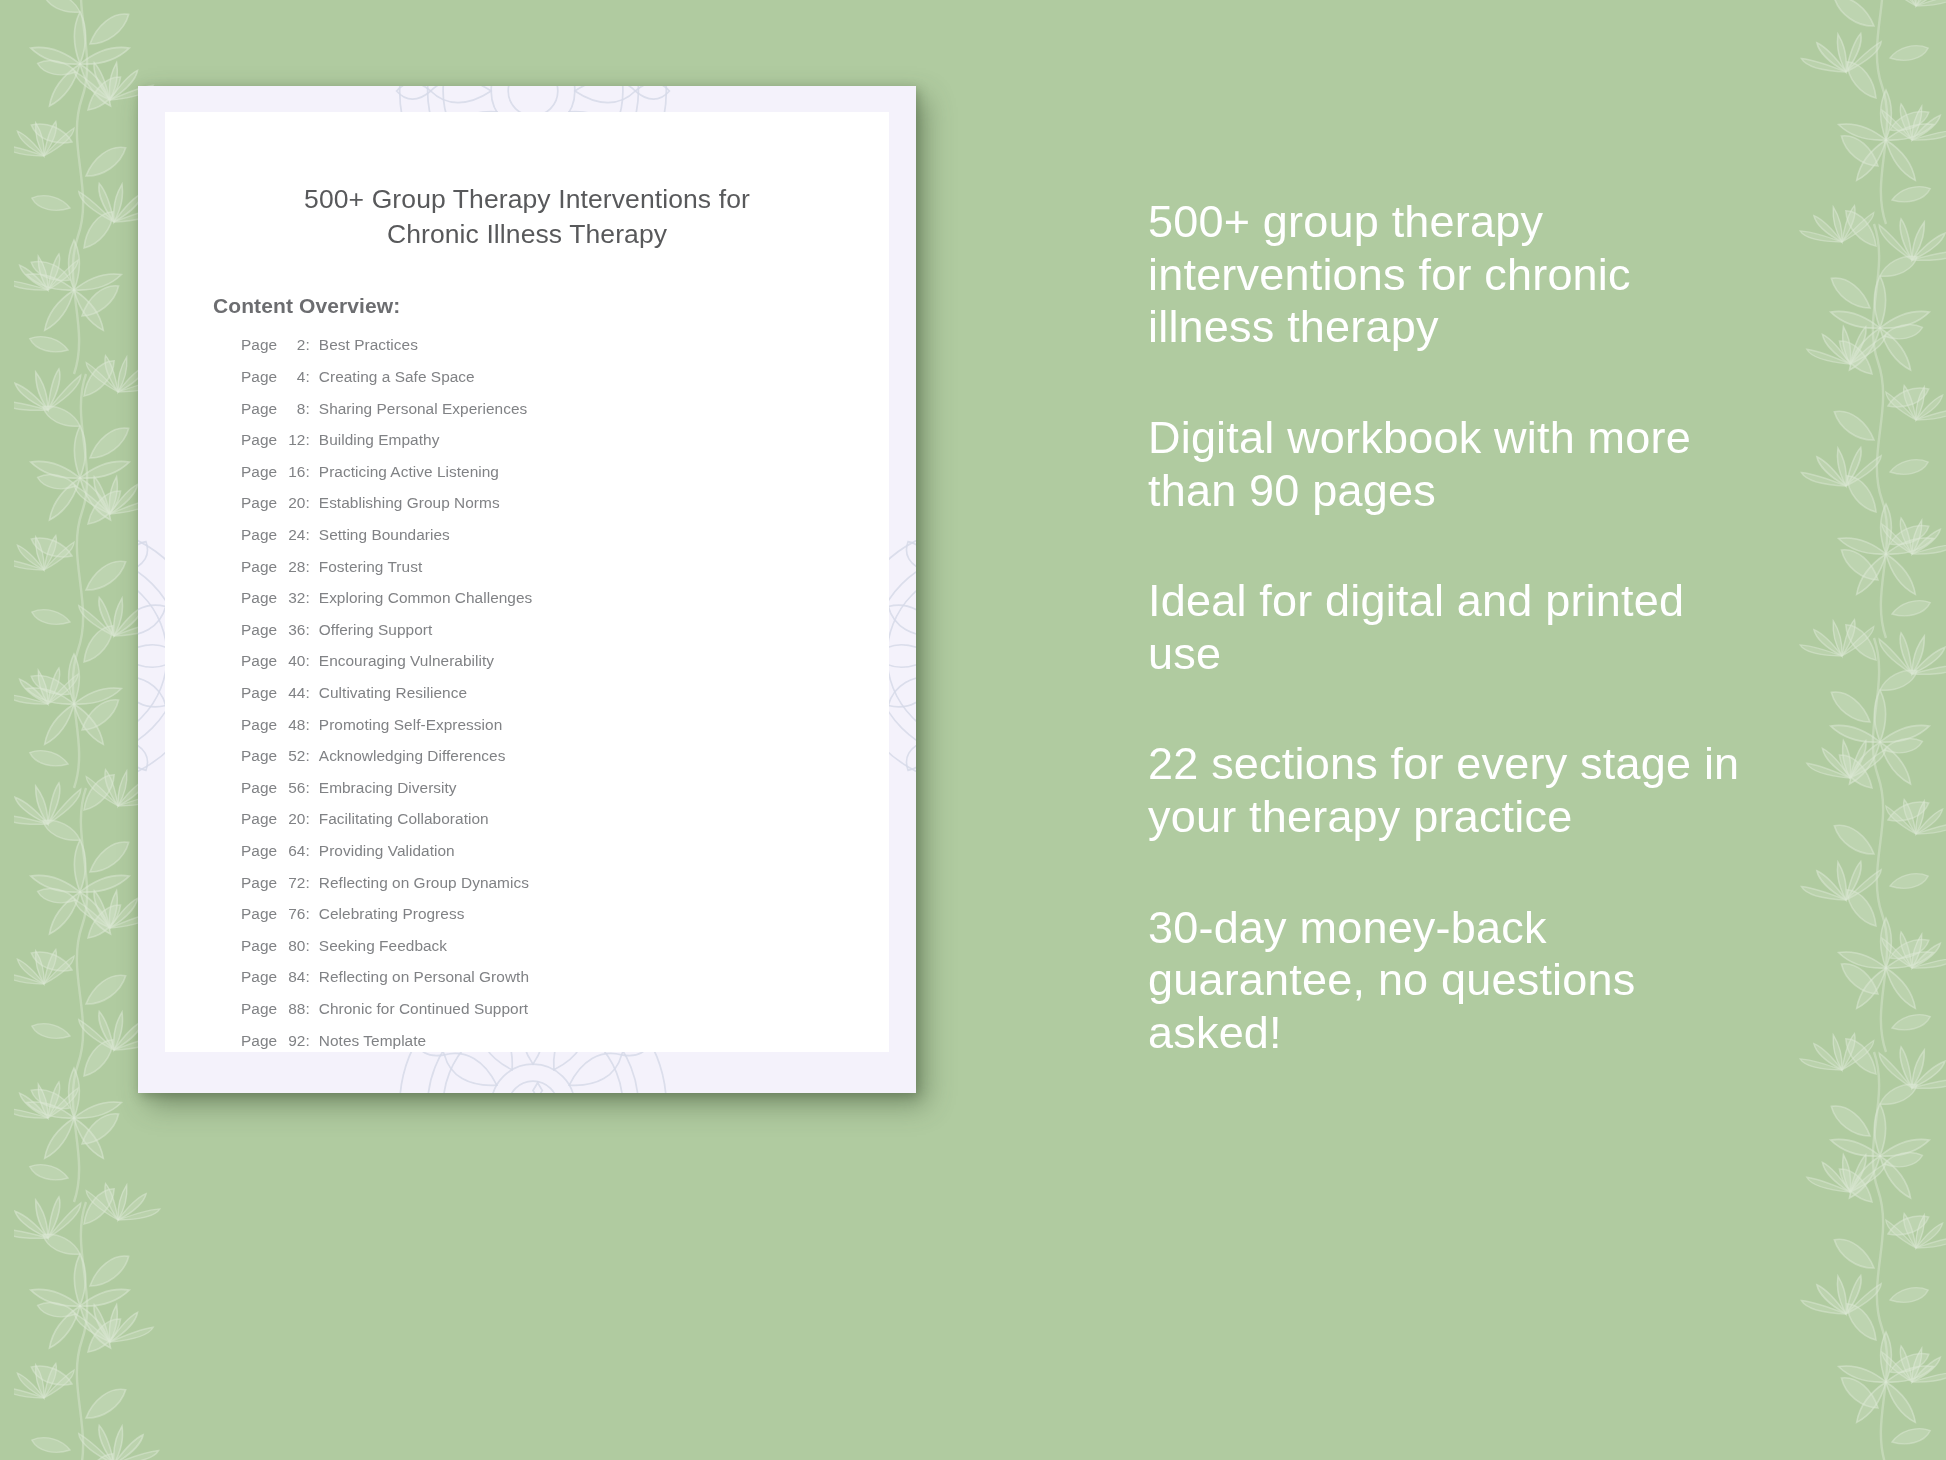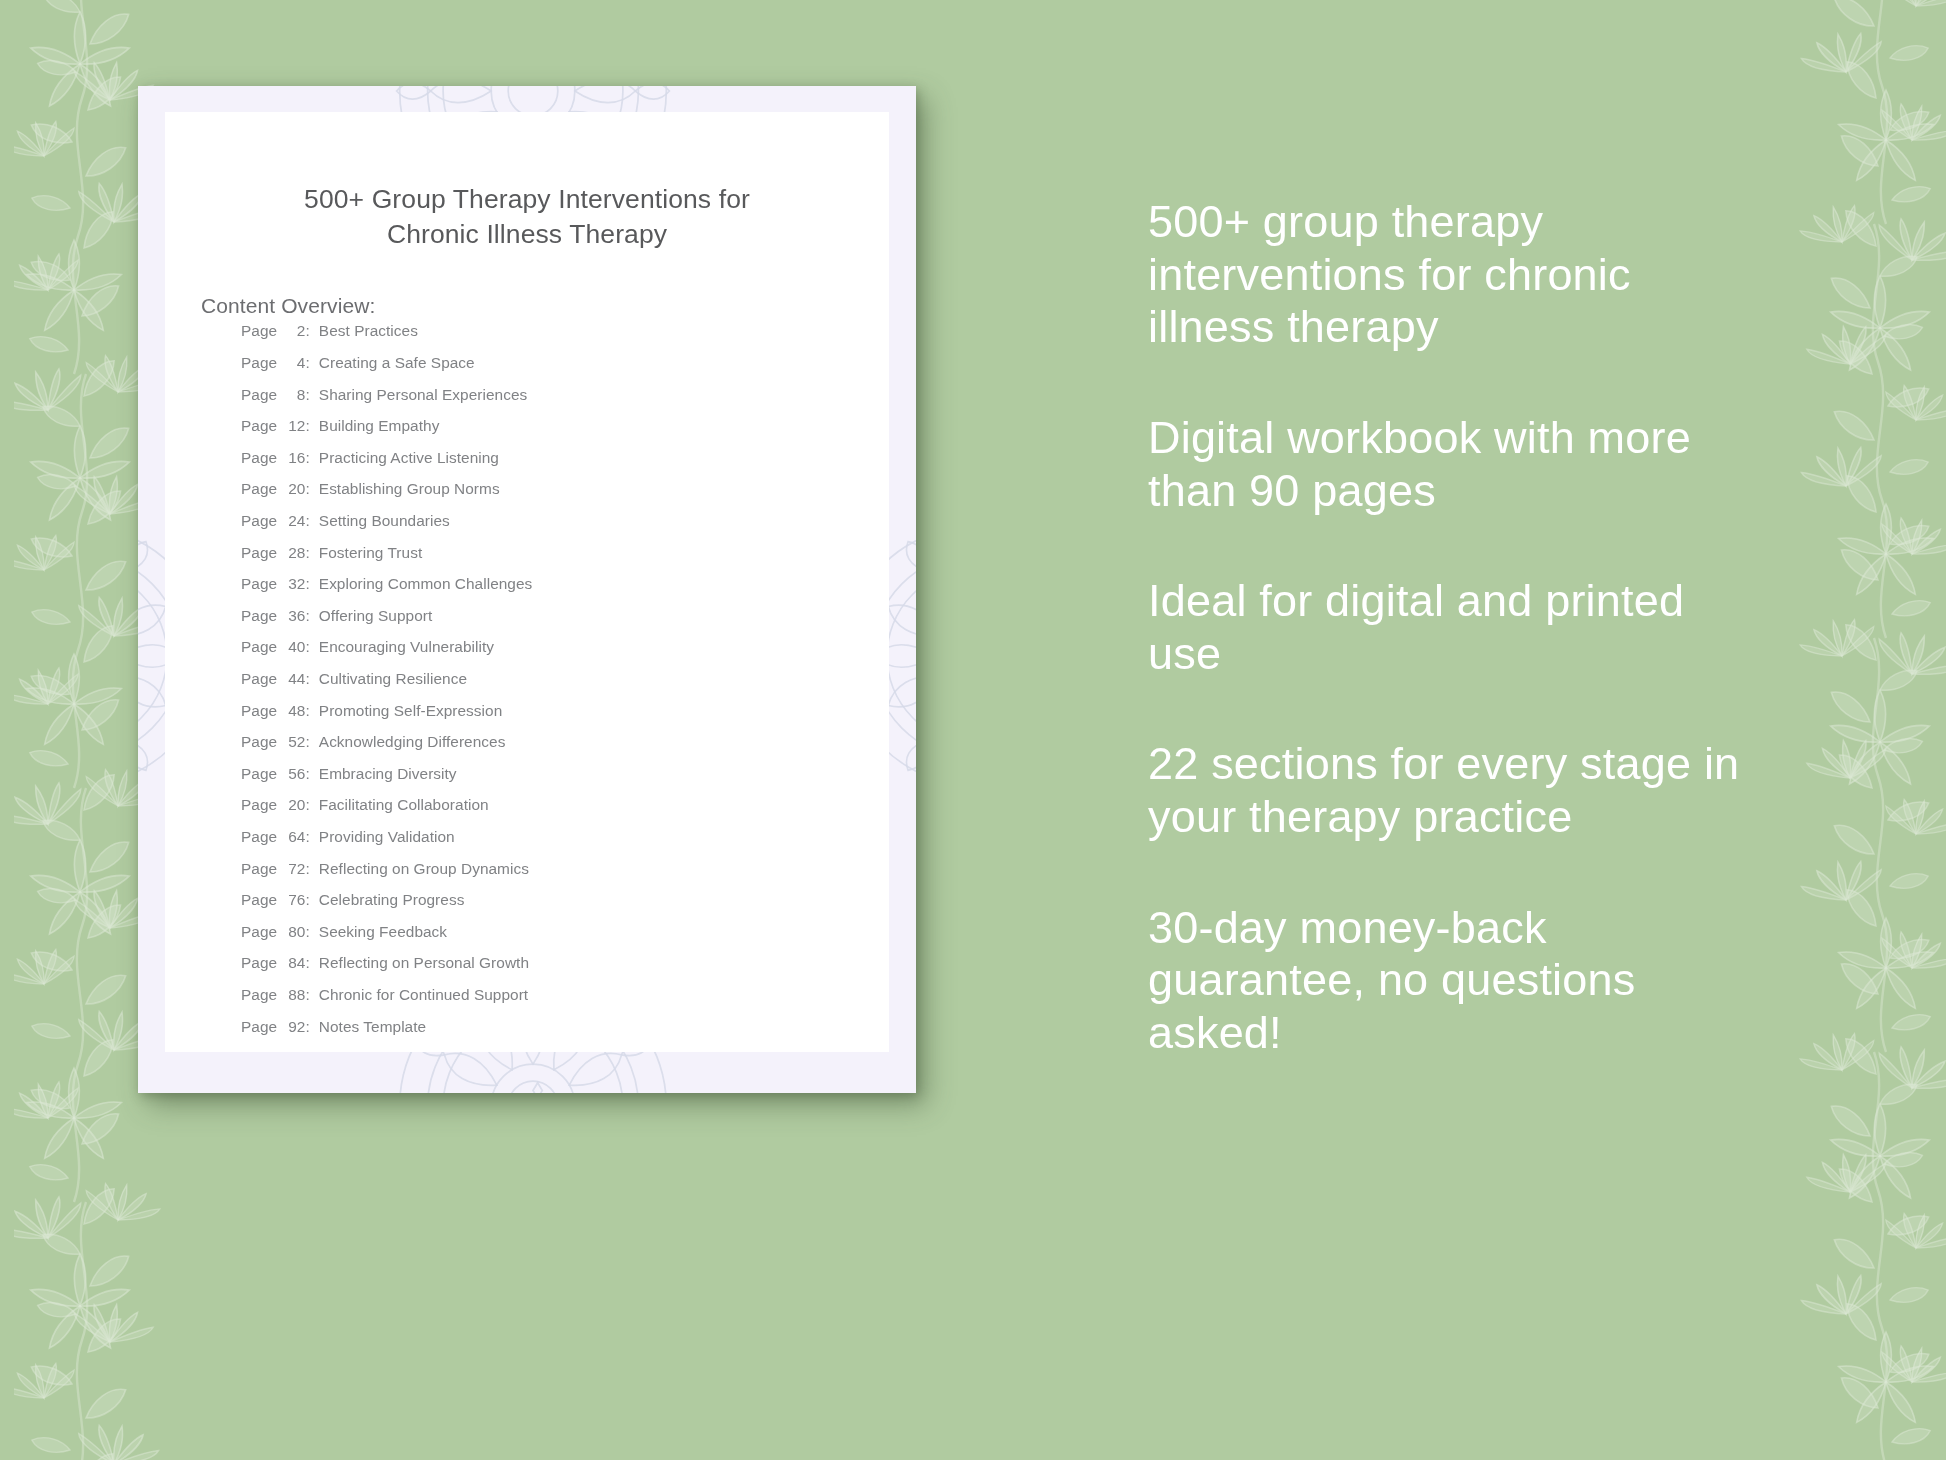--- a/index.html
+++ b/index.html
@@ -68,28 +68,28 @@
     font-size:26.5px;
     font-weight:300;
     line-height:1.33;
     color:#58595b;
     letter-spacing:.1px;
     padding:0 34px;
   }
 
   .overview-label {
     margin-top:42px;
-    margin-left:36px;
+    margin-left:48px;
     font-size:21px;
-    font-weight:400;
+    font-weight:700;
     color:#6c6d70;
     letter-spacing:.1px;
   }
 
-  .toc { margin-top:4px; padding-left:76px; }
+  .toc { margin-top:18px; padding-left:76px; }
 
   .toc-row {
     display:flex;
     align-items:baseline;
     font-size:15.4px;
     font-weight:400;
     color:#808285;
     height:31.6px;
     letter-spacing:.05px;
   }

